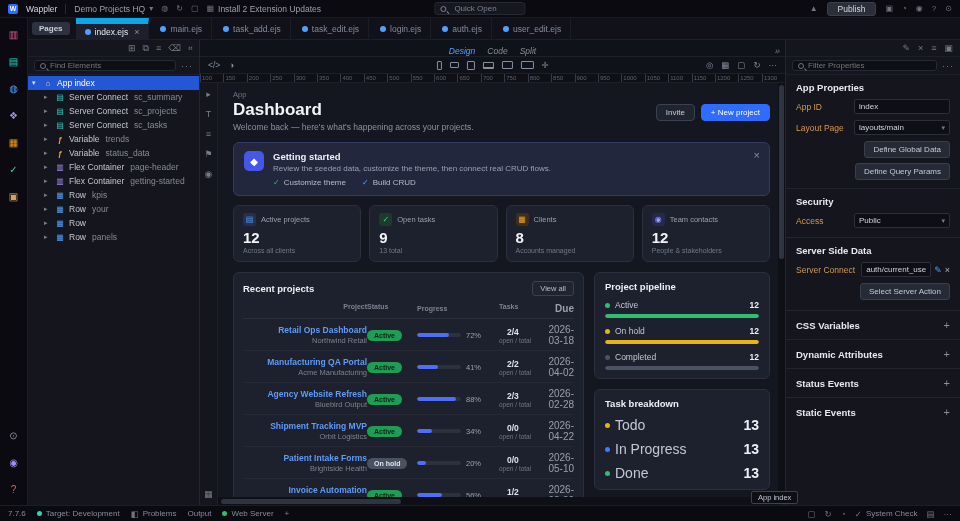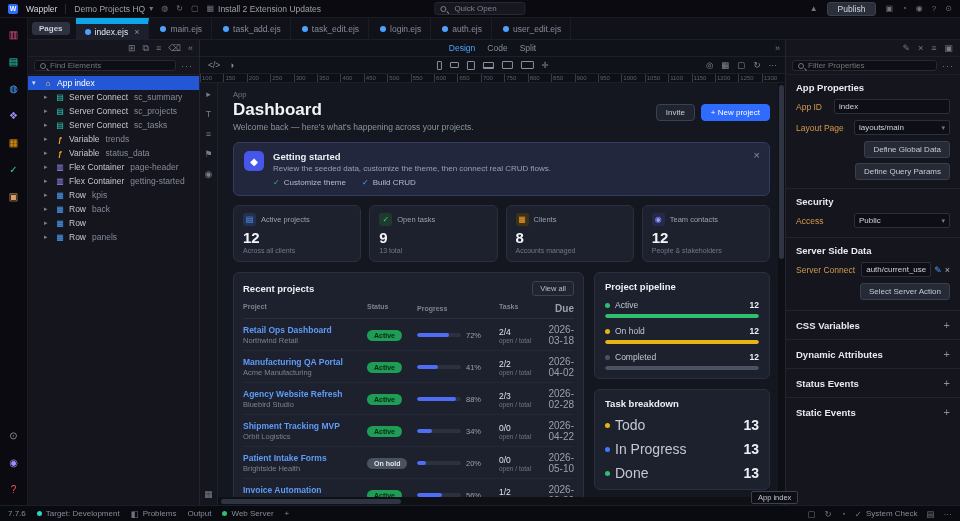--- a/index.html
+++ b/index.html
@@ -50,21 +50,21 @@
   .ticon{font-size:8px;width:10px;text-align:center;flex:none;}
   .i-app{color:#ffd24d;}
   .i-sc{color:#2dd4bf;}
   .i-var{color:#f5a623;font-style:italic;font-weight:bold;}
   .i-flex{color:#a78bfa;}
   .i-row{color:#4ea1ff;}
   .tname{color:#848b99;margin-left:2px;}
 
   
   #center{left:200px;top:40px;width:585px;bottom:16px;background:#101219;display:flex;flex-direction:column;}
-  .c-head{height:17px;border-bottom:1px solid #1e2029;display:flex;align-items:center;position:relative;}
+  .c-head{height:17px;border-bottom:1px solid #1e2029;display:flex;align-items:flex-end;position:relative;font-style:italic;}
   .view-switch{position:absolute;left:50%;transform:translateX(-50%);display:flex;gap:12px;font-size:8.5px;color:#868c99;}
   .view-switch .on{color:#4ea1ff;}
   .c-collapse{margin-left:auto;color:#767c88;font-size:9px;padding-right:5px;}
   .c-tools{height:17px;border-bottom:1px solid #1e2029;display:flex;align-items:center;gap:9px;padding:0 8px;color:#868c99;font-size:8.5px;}
   .devgroup{position:absolute;left:50%;transform:translateX(-50%);display:flex;gap:8px;align-items:center;}
   .dev{border:1px solid #8a90a0;display:inline-block;border-radius:1px;}
   .dev.d1{width:5px;height:9px;}
   .dev.d2{width:9px;height:6px;}
   .dev.d3{width:8px;height:9px;}
   .dev.d4{width:11px;height:7px;border-bottom-width:2px;}
@@ -107,51 +107,51 @@
   .kpi-sub{font-size:7px;color:#717887;margin-top:1px;}
   .main-row{display:flex;gap:10px;margin-top:10px;align-items:flex-start;}
   .card{background:#1c212d;border:1px solid #2b303c;border-radius:6px;}
   .tbl-card{width:351px;padding:8px 9px;}
   .card-head{display:flex;align-items:center;justify-content:space-between;}
   .card-title{font-size:9.5px;font-weight:bold;color:#eef0f6;}
   .viewall{background:#20242f;border:1px solid #3a4150;color:#b9bfcb;font-size:7.5px;border-radius:3px;padding:2px 7px;}
   .thead{display:flex;margin-top:7px;padding-bottom:4px;border-bottom:1px solid #2a2f3b;font-size:7px;color:#7b8292;font-weight:bold;}
   .trr{display:flex;align-items:center;padding:5px 0 4px;border-bottom:1px solid #242935;}
   .trr:last-child{border-bottom:0;}
-  .c-proj{width:124px;} .c-status{width:50px;} .c-prog{width:82px;display:flex;align-items:center;gap:5px;} .c-tasks{width:42px;} .c-due{flex:1;text-align:right;}
+  .c-proj{width:124px;text-align:right;} .c-status{width:50px;} .c-prog{width:82px;display:flex;align-items:center;gap:5px;} .c-tasks{width:42px;} .c-due{flex:1;text-align:right;}
   .pname{font-size:8.5px;font-weight:bold;color:#5f9bf7;}
   .pclient{font-size:7.5px;color:#7b8292;margin-top:1px;}
   .badge{font-size:7px;padding:2px 7px;border-radius:7px;font-weight:bold;display:inline-block;}
   .b-active{background:#1d9e54;color:#0b2514;}
   .b-hold{background:#4a5160;color:#dfe3ea;}
   .ptrack{width:44px;height:4px;background:#2c3140;border-radius:2px;overflow:hidden;display:inline-block;}
   .pfill{display:block;height:100%;background:#4f6df5;border-radius:2px;}
   .ppct{font-size:7.5px;color:#98a0af;}
-  .tval{font-size:8.5px;color:#dfe3ea;font-weight:normal;}
+  .tval{font-size:8.5px;color:#dfe3ea;font-weight:bold;margin-left:8px;}
   .tsub{font-size:6.5px;color:#6f7685;}
   .c-due{font-size:10px;color:#98a0af;}
   .side-col{flex:1;display:flex;flex-direction:column;gap:10px;}
   .pl-card,.tk-card{padding:8px 10px;}
   .pl-item{margin-top:8px;}
   .pl-row{display:flex;align-items:center;gap:5px;font-size:8.5px;color:#c3c8d2;}
   .dot{width:5px;height:5px;border-radius:50%;display:inline-block;flex:none;}
   .pl-val{margin-left:auto;font-weight:bold;color:#eef0f6;}
   .pl-track{height:4px;background:#272c38;border-radius:2px;margin-top:4px;overflow:hidden;}
   .pl-fill{display:block;height:100%;border-radius:2px;}
   .tk-row{display:flex;align-items:center;gap:5px;font-size:14px;color:#c3c8d2;margin-top:8px;}
   .tk-val{margin-left:auto;font-weight:bold;color:#eef0f6;}
 
   
   #rightpanel{right:0;top:40px;width:175px;bottom:16px;background:#14151d;border-left:1px solid #23252f;display:flex;flex-direction:column;}
   .rp-head{height:17px;display:flex;align-items:center;justify-content:flex-end;gap:8px;padding:0 7px;border-bottom:1px solid #1e2029;color:#767c88;font-size:9px;}
   .rp-search{display:flex;align-items:center;gap:5px;padding:3px 6px;border-bottom:1px solid #1e2029;}
   .sec-title{font-weight:bold;color:#e8eaf0;font-size:9.5px;padding:7px 10px 3px;}
   .prop-row{display:flex;align-items:center;justify-content:space-between;padding:3px 10px;}
   .prop-label{color:#d79a4e;font-size:8.5px;}
-  .prop-input{width:116px;background:#0e0f16;border:1px solid #2c2f3a;color:#cfd3dc;font-size:8px;padding:2px 4px;border-radius:2px;font-family:"Liberation Sans",sans-serif;outline:0;}
+  .prop-input{width:96px;background:#0e0f16;border:1px solid #2c2f3a;color:#cfd3dc;font-size:8px;padding:2px 4px;border-radius:2px;font-family:"Liberation Sans",sans-serif;outline:0;}
   .prop-select{width:96px;background:#0e0f16;border:1px solid #2c2f3a;color:#cfd3dc;font-size:8px;padding:2px 4px;border-radius:2px;display:flex;align-items:center;justify-content:space-between;}
   .prop-select .car{color:#767c88;font-size:7px;}
   .prop-btn{display:block;margin:3px 10px 2px auto;background:#262a36;border:1px solid #3a3f4c;color:#c6cad3;font-size:8px;padding:3px 8px;border-radius:3px;}
   .sc-row{display:flex;align-items:center;gap:3px;padding:3px 10px;}
   .sc-row .prop-input{width:70px;}
   .pencil{color:#4ea1ff;font-size:9px;}
   .xclear{color:#aeb3bf;font-size:9px;}
   .collapse-row{display:flex;justify-content:space-between;align-items:center;padding:8px 10px;border-top:1px solid #22242e;font-weight:bold;color:#e8eaf0;font-size:9.5px;}
   .plus{color:#8a8f9b;font-weight:normal;font-size:11px;}
   .divider{border-top:1px solid #22242e;margin-top:6px;}
@@ -312,21 +312,21 @@
     <div class="trow child">
       <span class="caret">▸</span>
       <span class="ticon i-row">▦</span>
       <span>Row</span>
       <span class="tname">kpis</span>
     </div>
     <div class="trow child">
       <span class="caret">▸</span>
       <span class="ticon i-row">▦</span>
       <span>Row</span>
-      <span class="tname">back</span>
+      <span class="tname">your</span>
     </div>
     <div class="trow child">
       <span class="caret">▸</span>
       <span class="ticon i-row">▦</span>
       <span>Row</span>
       <span class="tname"></span>
     </div>
     <div class="trow child">
       <span class="caret">▸</span>
       <span class="ticon i-row">▦</span>
@@ -513,21 +513,21 @@
               <div class="c-tasks">
                 <div class="tval">2/2</div>
                 <div class="tsub">open / total</div>
               </div>
               <div class="c-due">2026-04-02</div>
             </div>
 
             <div class="trr">
               <div class="c-proj">
                 <div class="pname">Agency Website Refresh</div>
-                <div class="pclient">Bluebird Studio</div>
+                <div class="pclient">Bluebird Output</div>
               </div>
               <div class="c-status"><span class="badge b-active">Active</span></div>
               <div class="c-prog">
                 <span class="ptrack">
                     <span class="pfill" style="width: 88%;"></span>
                   </span>
                 <span class="ppct">88%</span>
               </div>
               <div class="c-tasks">
                 <div class="tval">2/3</div>

